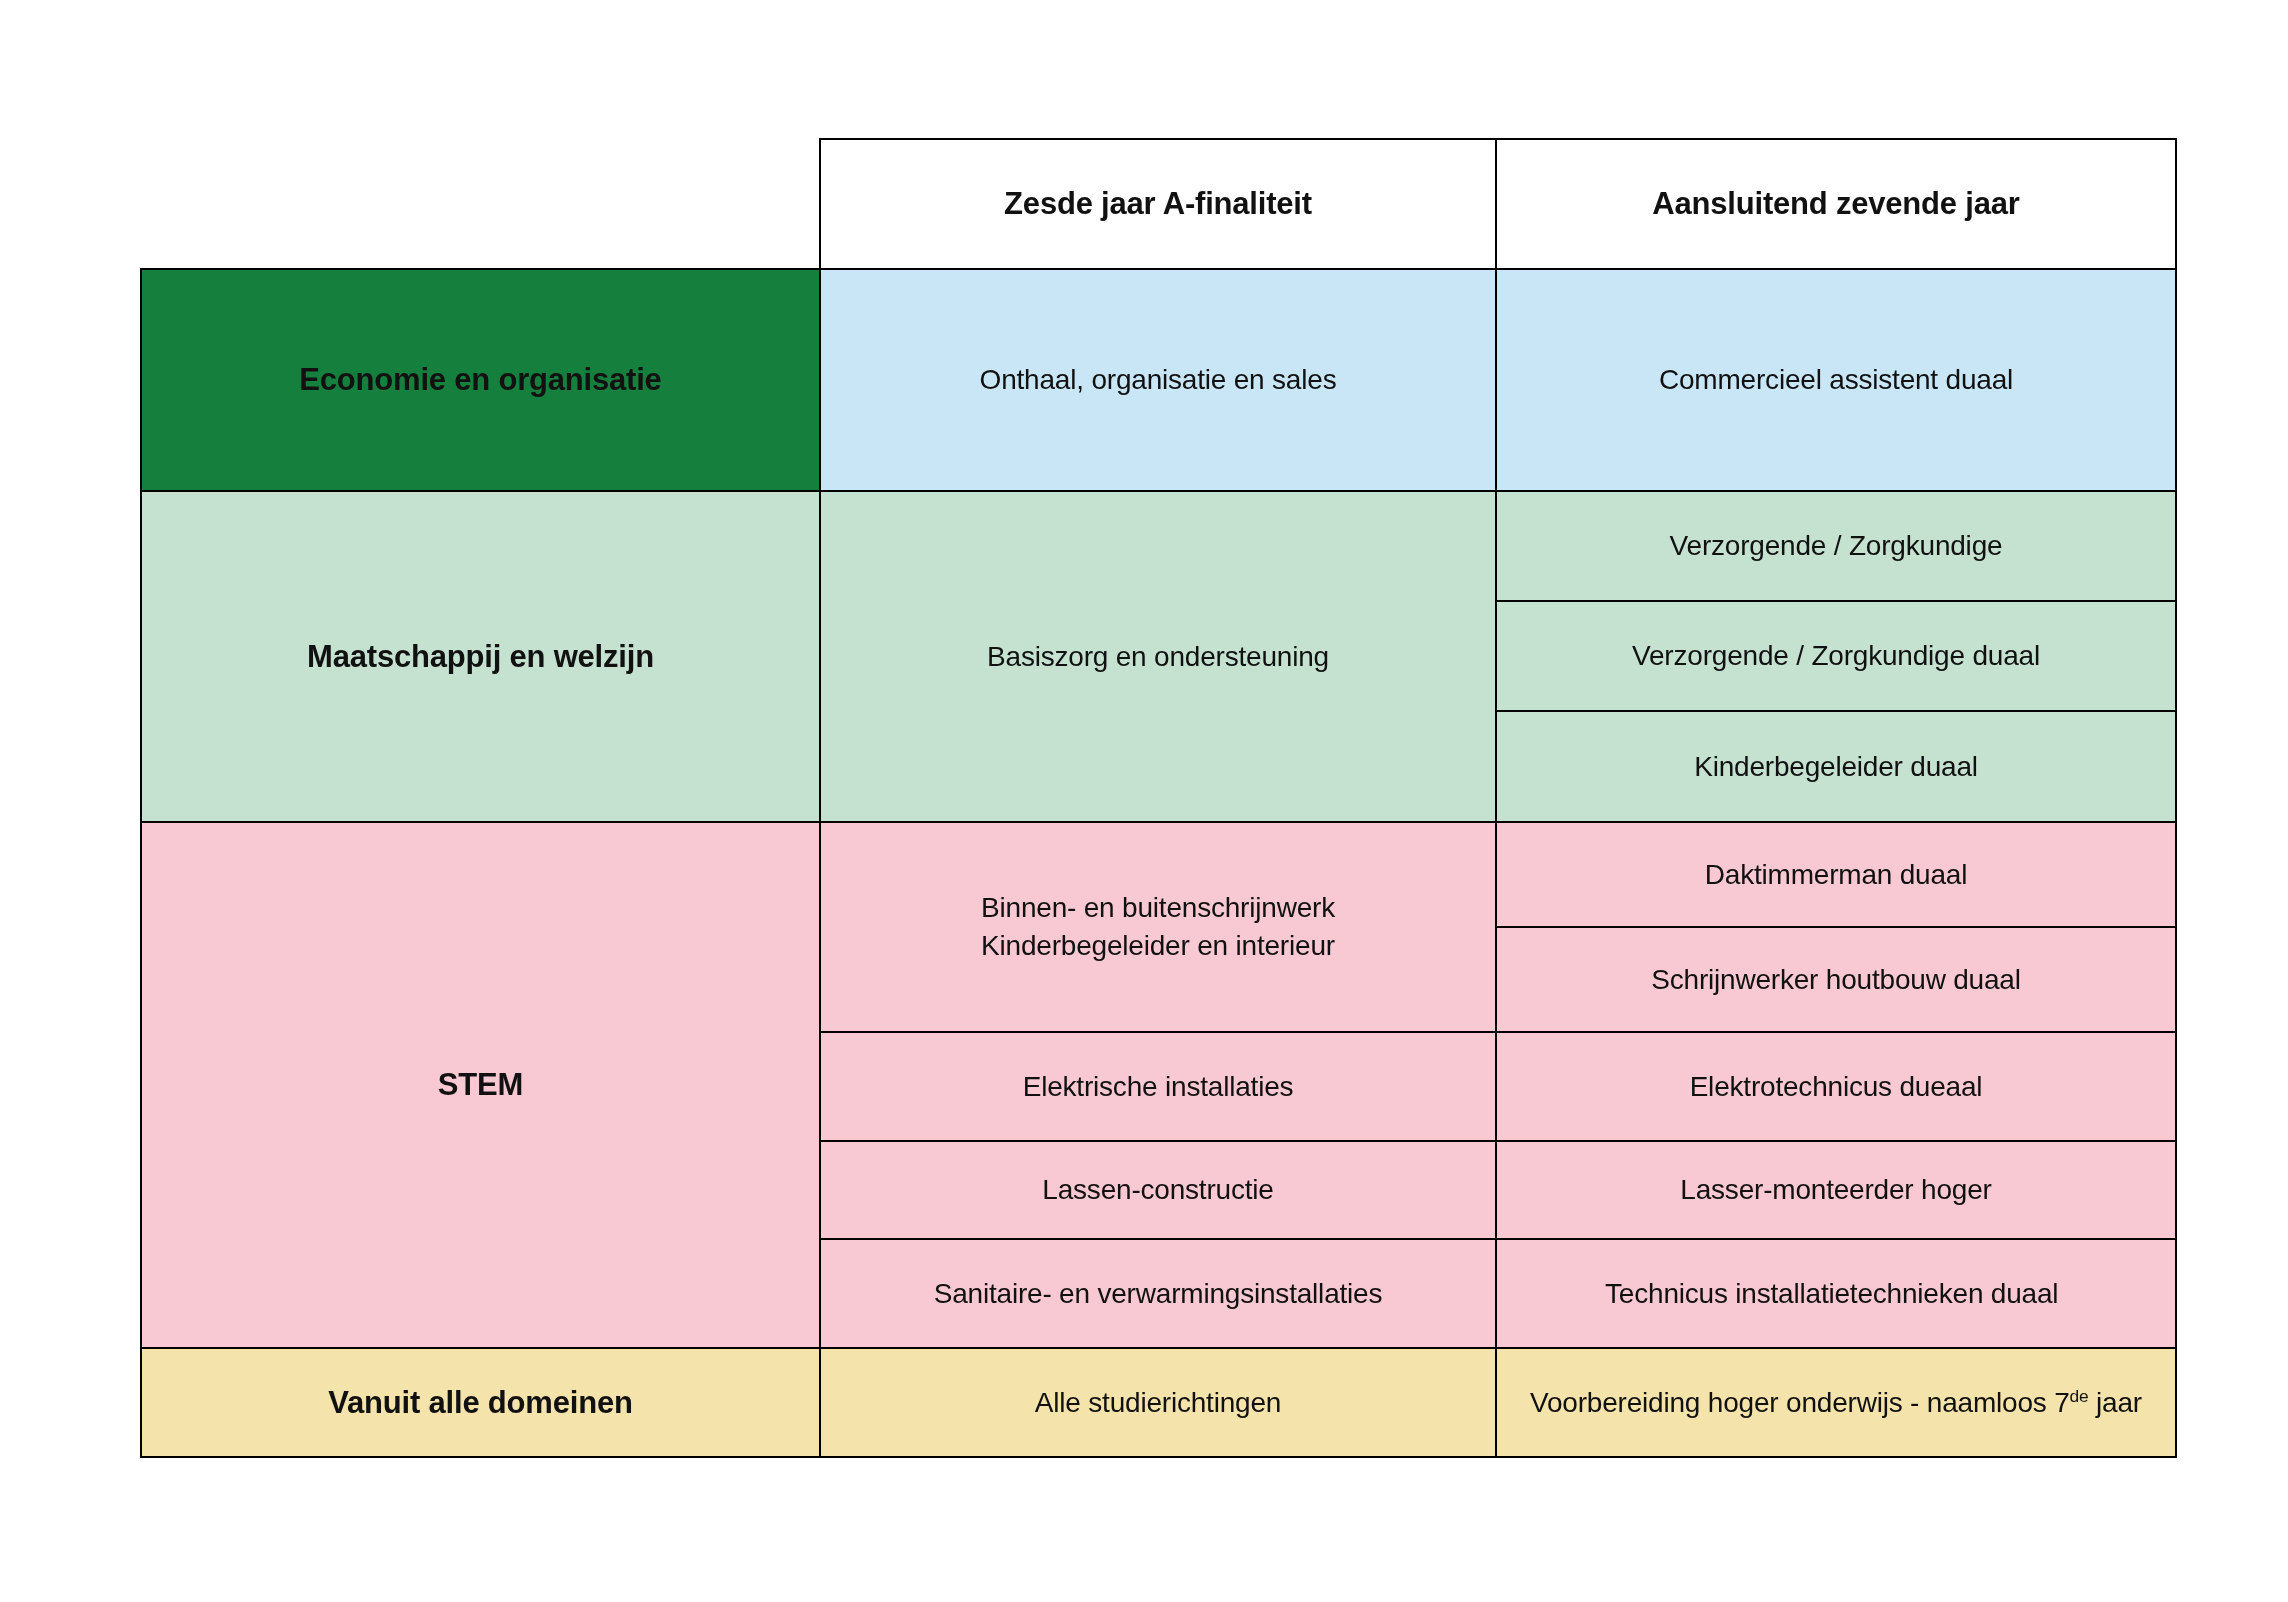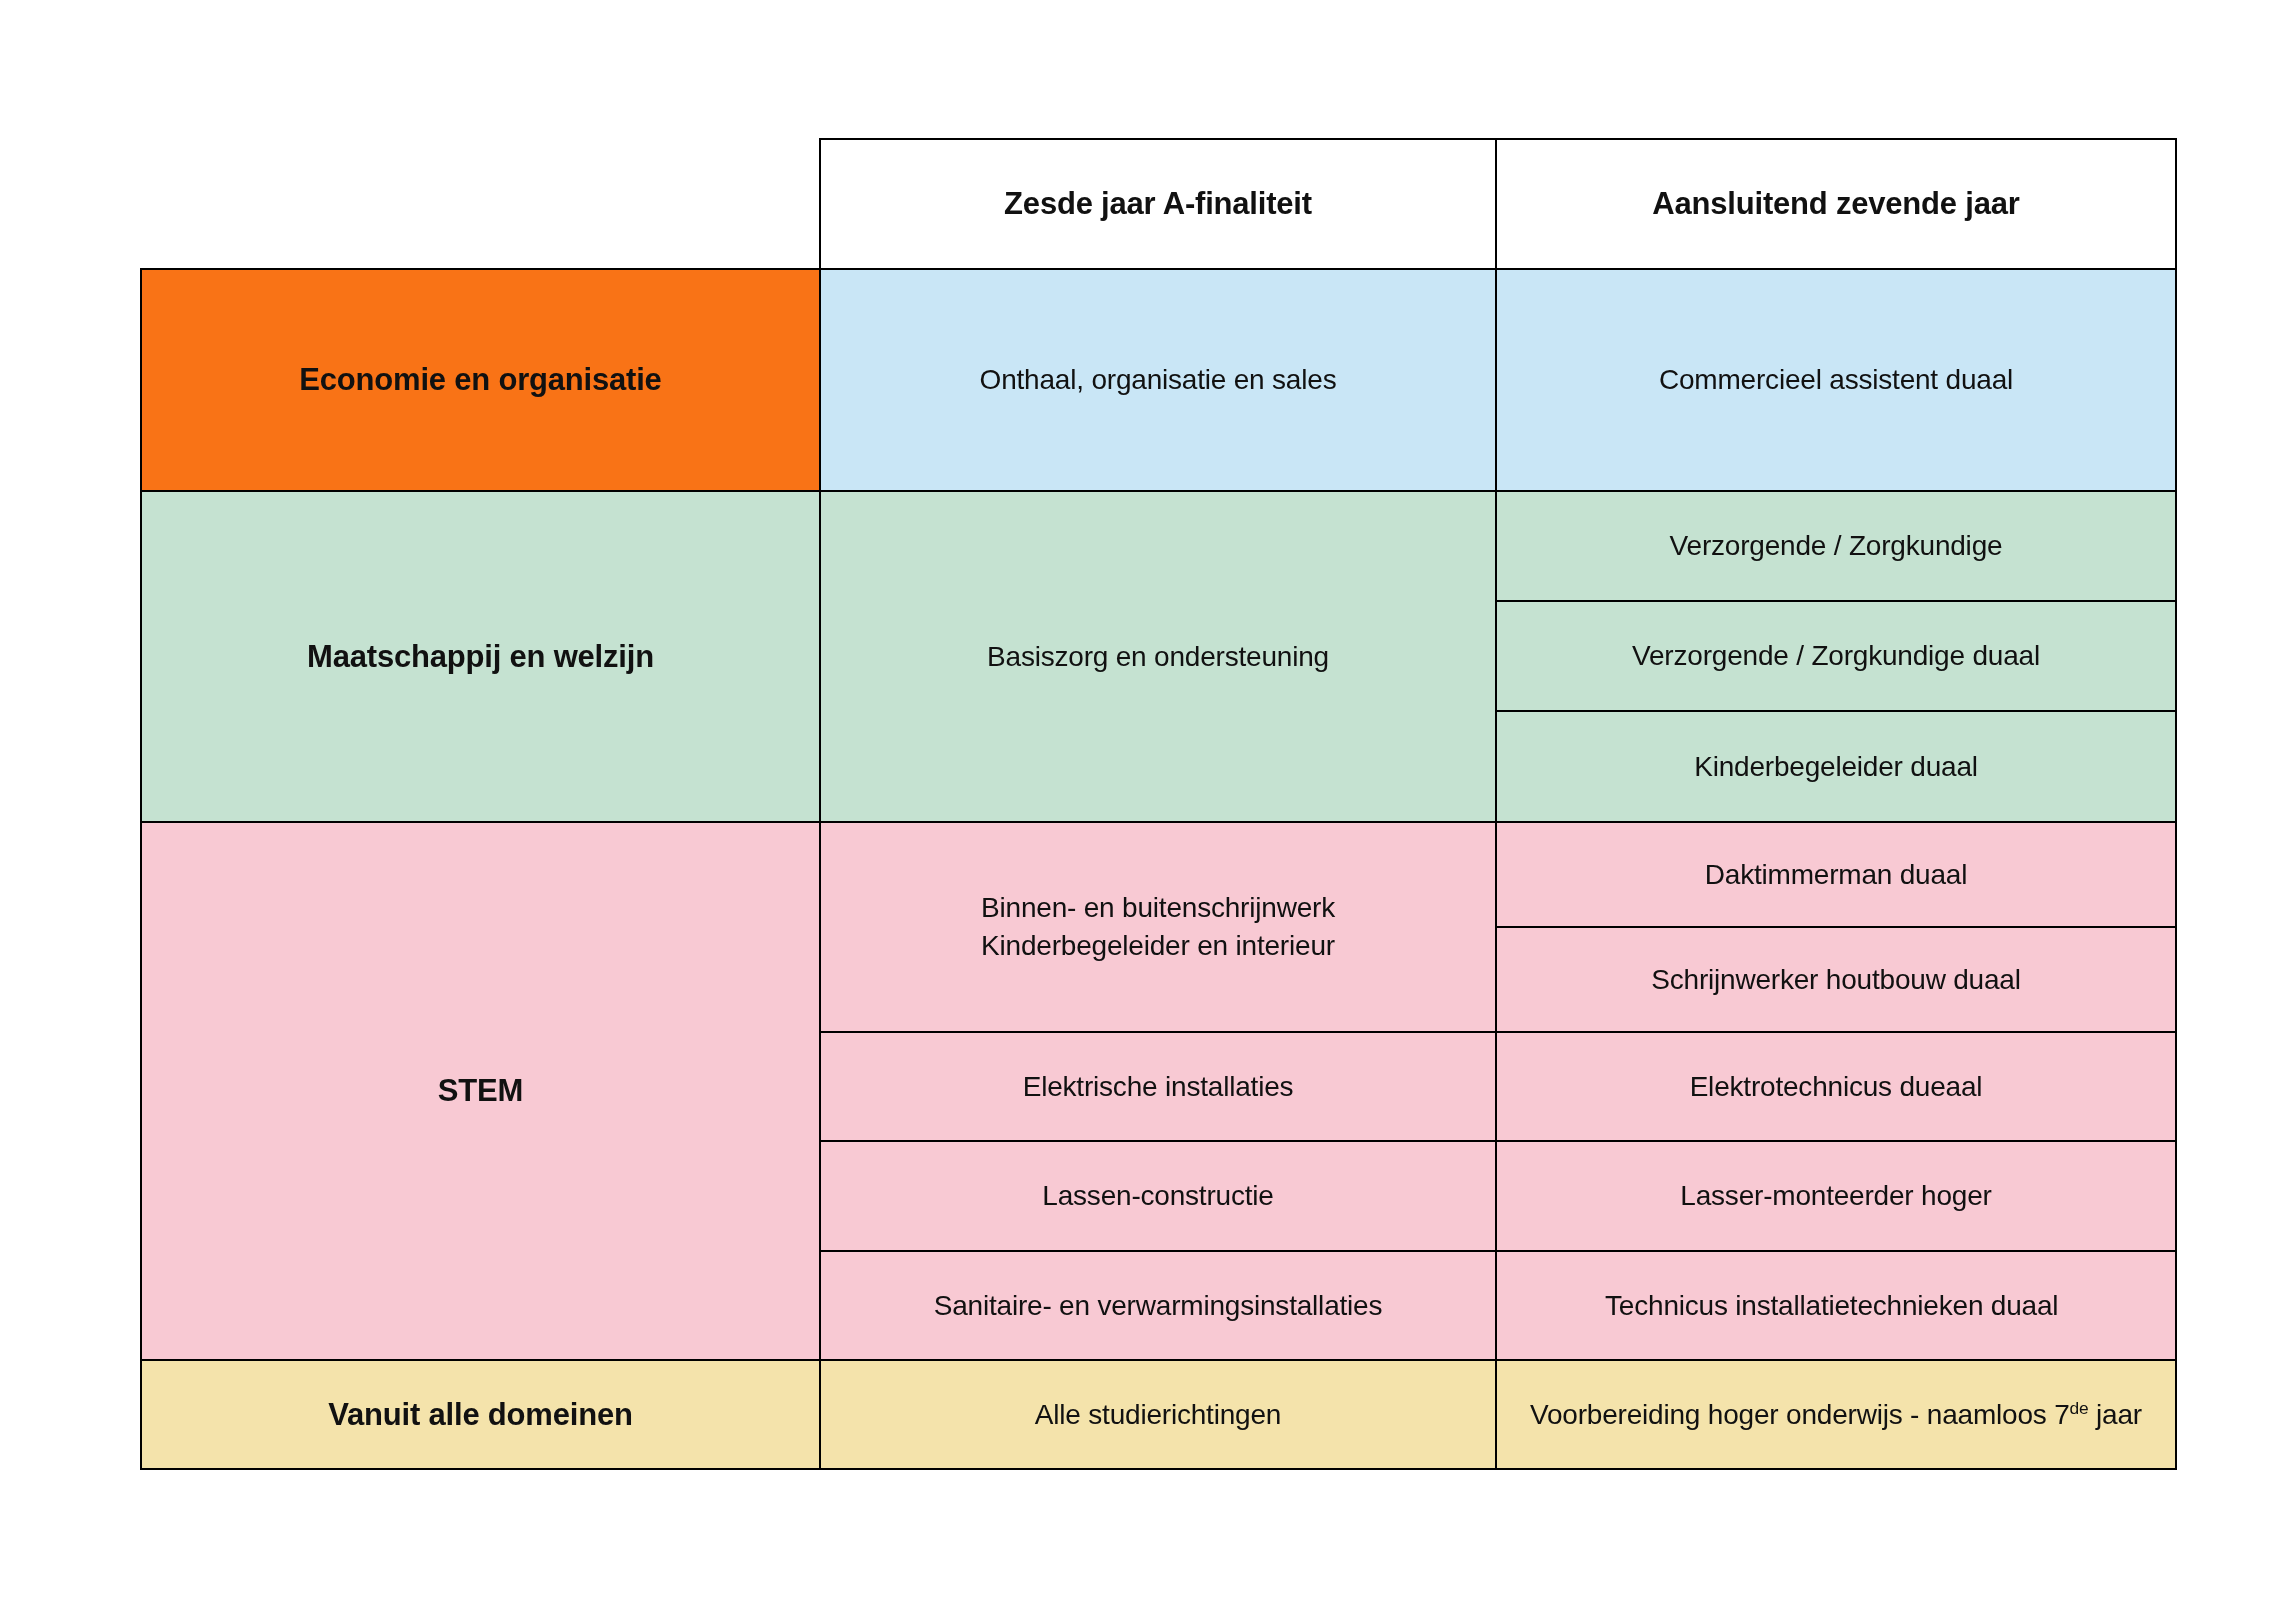--- a/index.html
+++ b/index.html
@@ -62,21 +62,21 @@
     </colgroup>
 
     <tbody>
         <tr class="r-header">
       <td class="spacer"></td>
       <th class="hdr">Zesde jaar A-finaliteit</th>
       <th class="hdr">Aansluitend zevende jaar</th>
     </tr>
 
     <tr class="r-blue">
-      <td class="domain" style="background-color: #f97316;">Economie en organisatie</td>
+      <td class="domain" style="background-color: #15803d;">Economie en organisatie</td>
       <td style="background-color: rgb(201, 230, 246);">Onthaal, organisatie en sales</td>
       <td style="background-color: rgb(201, 230, 246);">Commercieel assistent duaal</td>
     </tr>
 
     <tr class="r-green">
       <td class="domain" rowspan="3" style="background-color: rgb(197, 226, 209);">Maatschappij en welzijn</td>
       <td rowspan="3" style="background-color: rgb(197, 226, 209);">Basiszorg en ondersteuning</td>
       <td class="dashed-b" style="background-color: rgb(197, 226, 209);">Verzorgende / Zorgkundige</td>
     </tr>
     <tr class="r-green">
@@ -94,21 +94,21 @@
       </td>
       <td class="dashed-b" style="background-color: rgb(248, 201, 211);">Daktimmerman duaal</td>
     </tr>
     <tr class="r-pink-s">
       <td style="background-color: rgb(248, 201, 211);">Schrijnwerker houtbouw duaal</td>
     </tr>
     <tr class="r-pink">
       <td style="background-color: rgb(248, 201, 211);">Elektrische installaties</td>
       <td style="background-color: rgb(248, 201, 211);">Elektrotechnicus dueaal</td>
     </tr>
-    <tr class="r-pink" style="height:110px">
+    <tr class="r-pink" style="height:98px">
       <td style="background-color: rgb(248, 201, 211);">Lassen-constructie</td>
       <td style="background-color: rgb(248, 201, 211);">Lasser-monteerder hoger</td>
     </tr>
     <tr class="r-pink">
       <td style="background-color: rgb(248, 201, 211);">Sanitaire- en verwarmingsinstallaties</td>
       <td style="background-color: rgb(248, 201, 211); padding-left: 8px;">Technicus installatietechnieken duaal</td>
     </tr>
 
     <tr class="r-yellow">
       <td class="domain" style="background-color: rgb(244, 227, 171);">Vanuit alle domeinen</td>

